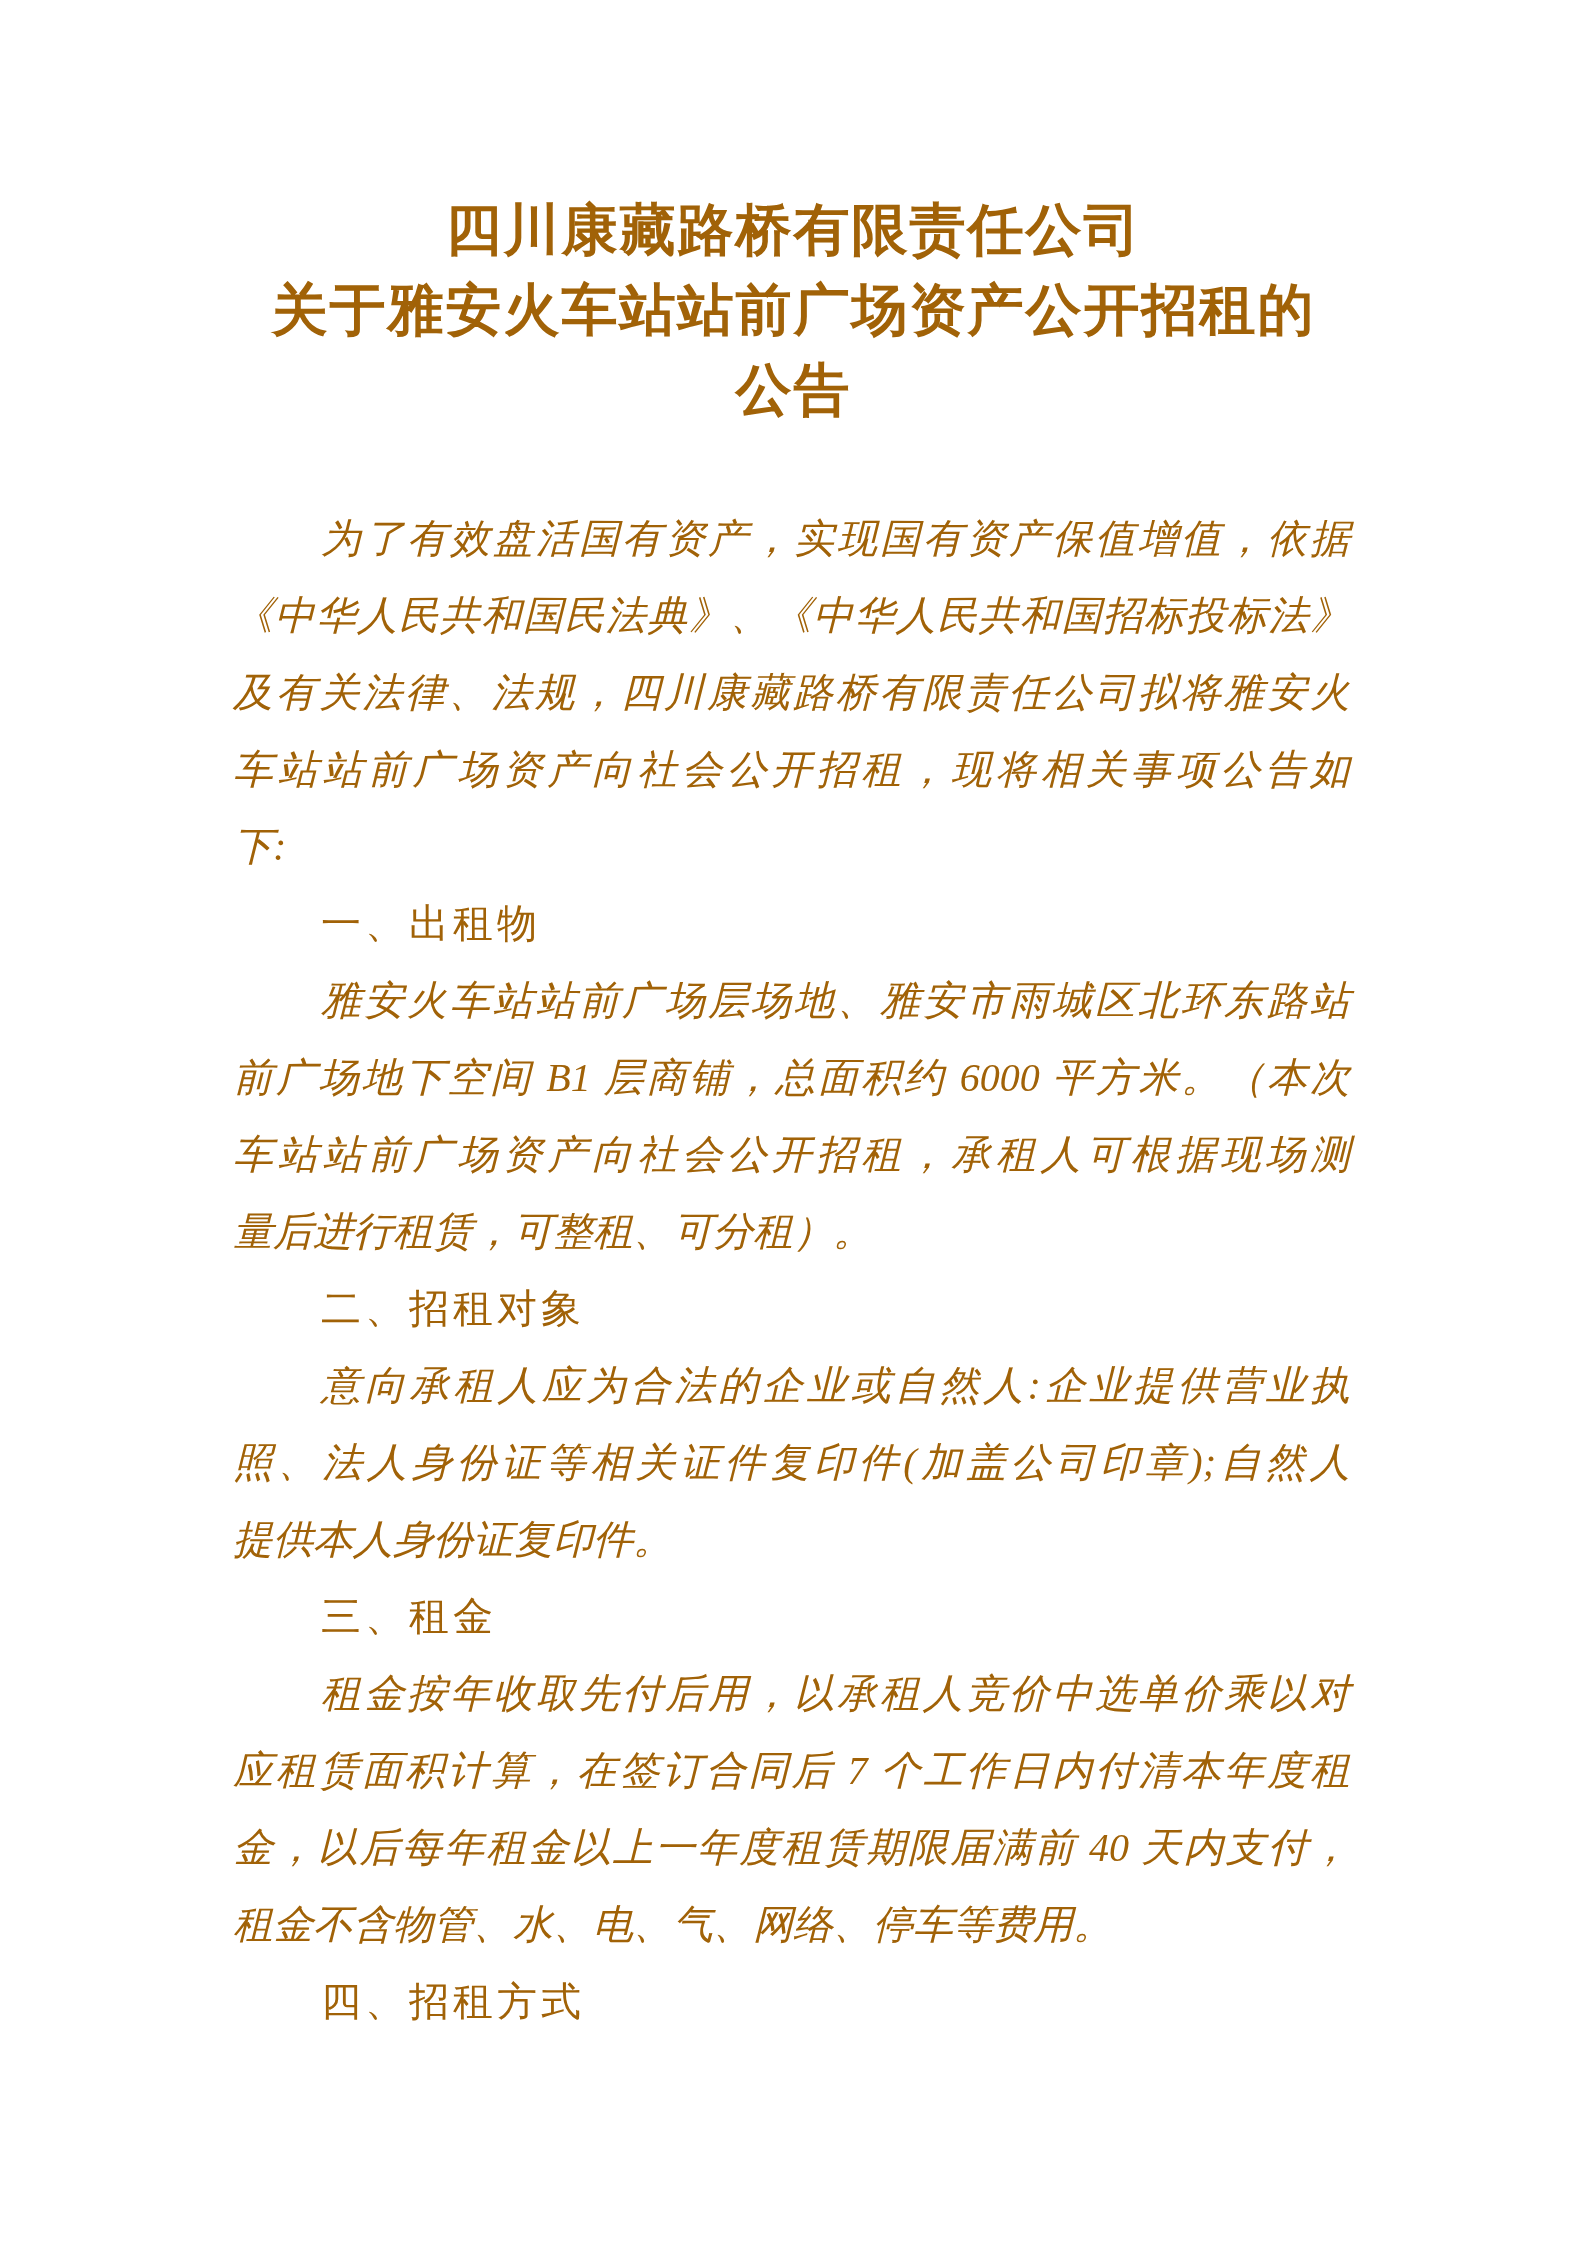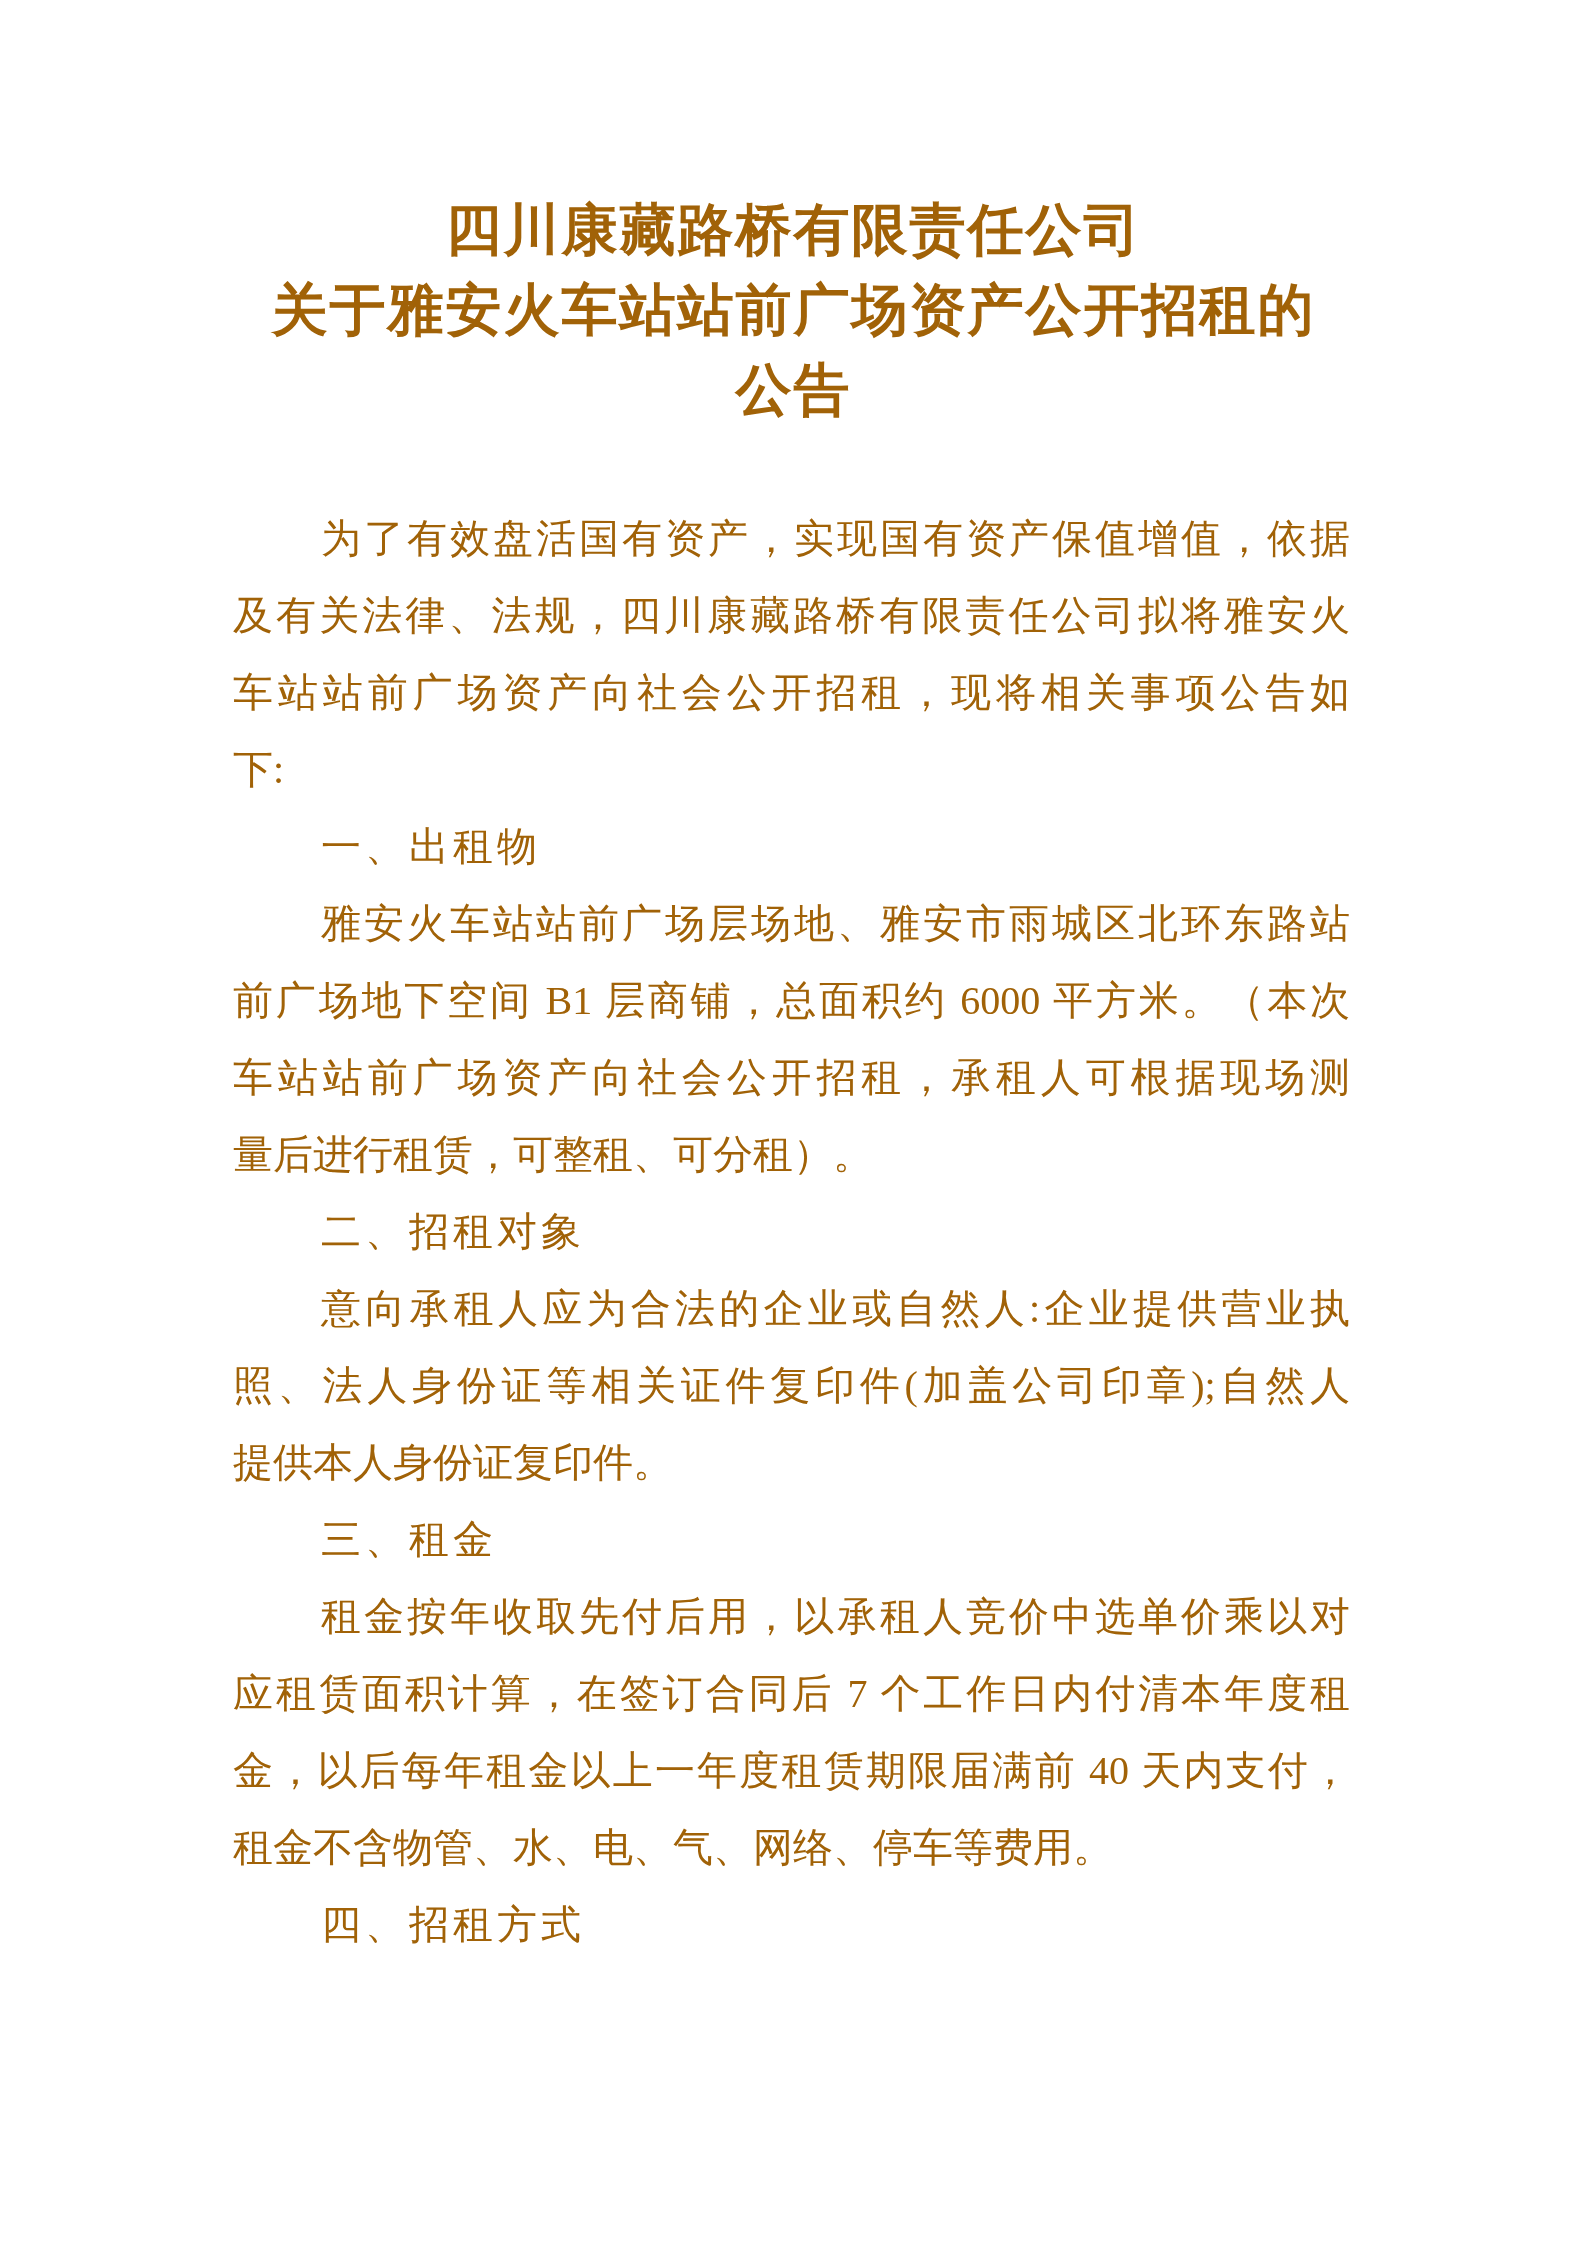--- a/index.html
+++ b/index.html
@@ -23,20 +23,21 @@
   }
   .doc-body {
     margin: 70px 237px 0 233px;
     font-size: 40px;
     line-height: 77px;
     font-family: "Liberation Serif", serif;
   }
   .doc-body .line {
     text-align: justify;
     text-align-last: left;
+    font-style: italic;
   }
   .doc-body .line.fill {
     text-align-last: justify;
   }
   .doc-body .line.first {
     text-indent: 88px;
   }
   .doc-body .heading {
     font-weight: normal;
     font-family: "Liberation Sans", sans-serif;
@@ -48,20 +49,21 @@
 <body>
 
 <div class="page">
   <div class="doc-title">
     <div>四川康藏路桥有限责任公司</div>
     <div>关于雅安火车站站前广场资产公开招租的</div>
     <div>公告</div>
   </div>
   <div class="doc-body">
       <div class="line fill first">为了有效盘活国有资产，实现国有资产保值增值，依据</div>
+      <div class="line fill">《中华人民共和国民法典》、《中华人民共和国招标投标法》</div>
       <div class="line fill">及有关法律、法规，四川康藏路桥有限责任公司拟将雅安火</div>
       <div class="line fill">车站站前广场资产向社会公开招租，现将相关事项公告如</div>
       <div class="line">下:</div>
       <div class="heading">一、出租物</div>
       <div class="line fill first">雅安火车站站前广场层场地、雅安市雨城区北环东路站</div>
       <div class="line fill">前广场地下空间 B1 层商铺，总面积约 6000 平方米。（本次</div>
       <div class="line fill">车站站前广场资产向社会公开招租，承租人可根据现场测</div>
       <div class="line">量后进行租赁，可整租、可分租）。</div>
       <div class="heading">二、招租对象</div>
       <div class="line fill first">意向承租人应为合法的企业或自然人:企业提供营业执</div>

